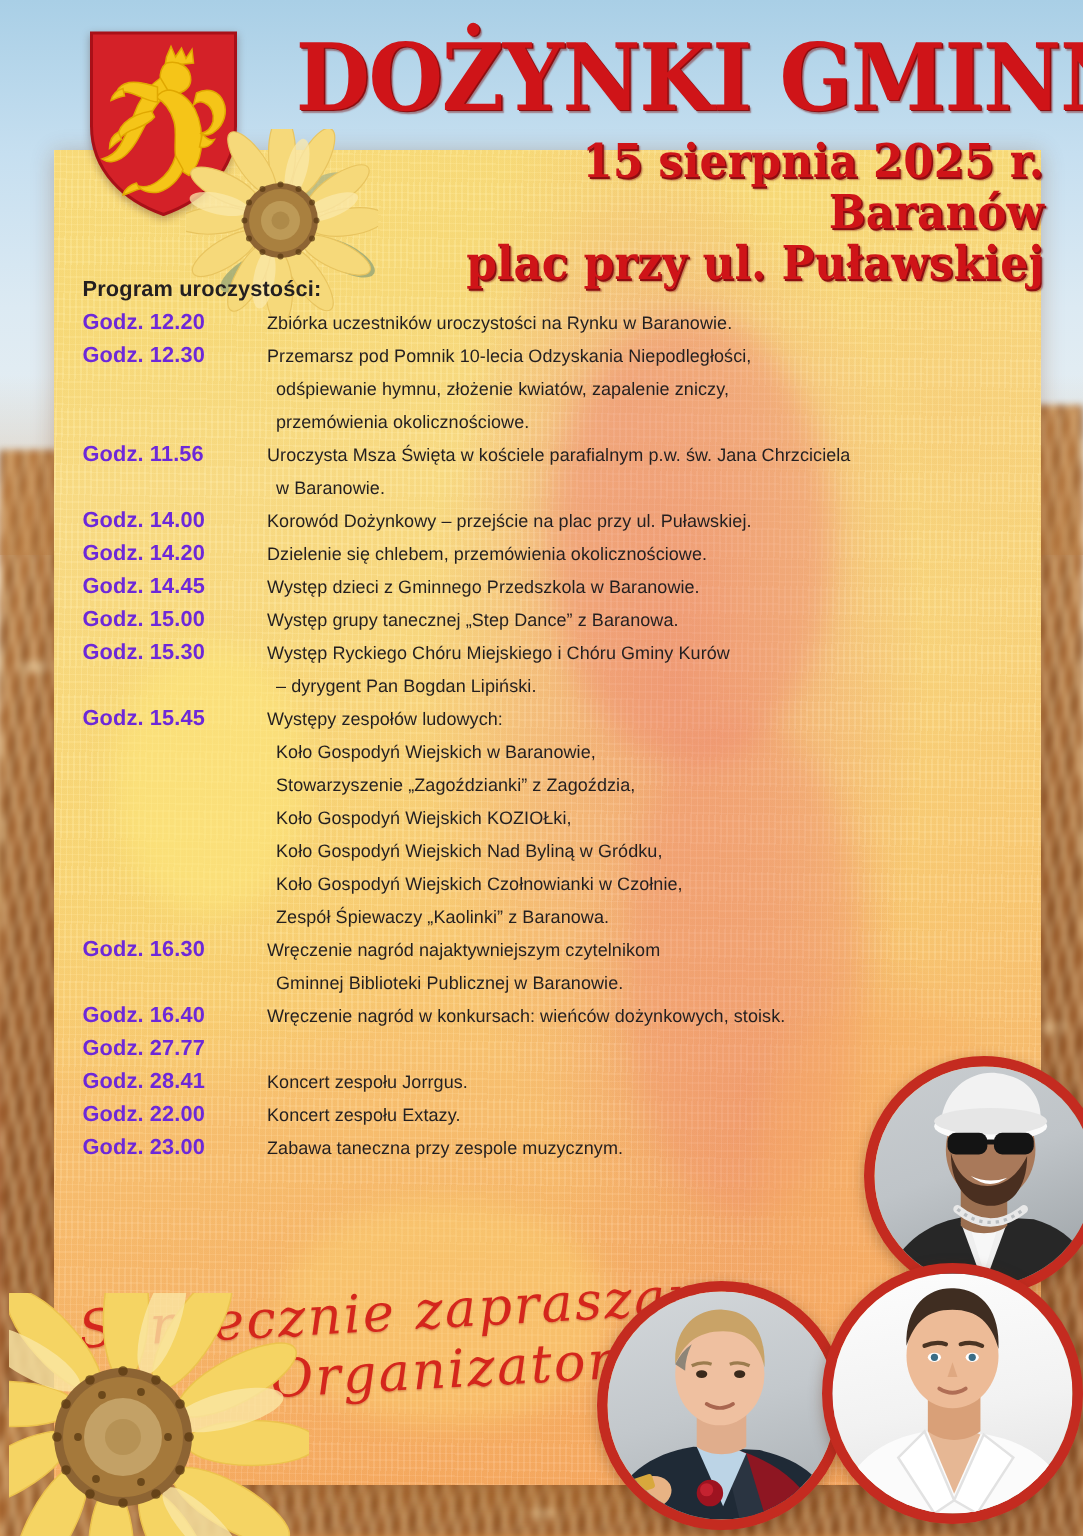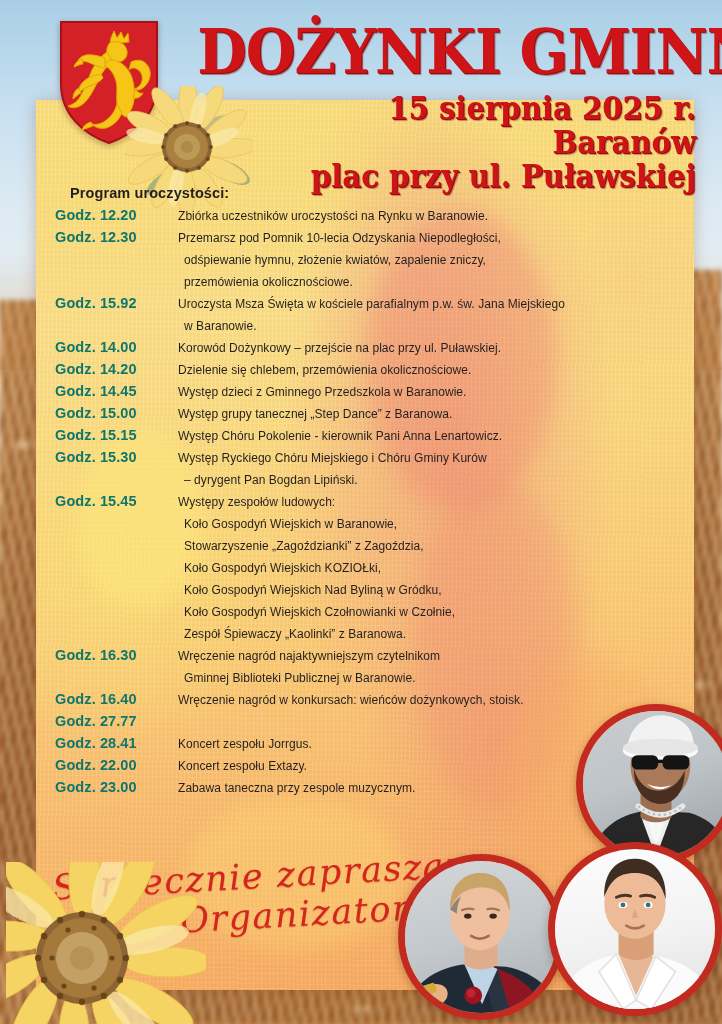--- a/index.html
+++ b/index.html
@@ -102,27 +102,27 @@
     white-space:nowrap;
     transform:scaleX(.94);transform-origin:right top;
   }
   .sub1{top:92px;font-size:31px;line-height:32px;}
   .sub2{top:126px;font-size:31px;line-height:32px;}
   .sub3{top:160px;font-size:31px;line-height:32px;}
 
   
   .prog-head{
     position:absolute;left:55px;top:185px;
-    font-size:14.5px;font-weight:700;color:#231f20;letter-spacing:.1px;margin-left:15px;
+    font-size:14.5px;font-weight:700;color:#231f20;letter-spacing:.1px;
   }
   .prog-list{position:absolute;left:55px;top:207px;width:600px;}
   .row{display:flex;align-items:baseline;height:22px;}
   .row .t{
     width:123px;flex:0 0 123px;
-    font-size:14.5px;font-weight:700;color:#0f766e;letter-spacing:.1px;
+    font-size:14.5px;font-weight:700;color:#6d28d9;letter-spacing:.1px;
     white-space:nowrap;
   }
   .row .d{
     flex:1;font-size:12px;font-weight:400;color:#231f20;letter-spacing:.05px;
     white-space:nowrap;
   }
   .row.cont .t{visibility:hidden;}
   .row.indent .d{padding-left:6px;}
 
   
@@ -270,46 +270,42 @@
       </div>
       <div class="row cont indent">
         <div class="t">Godz. 12.30</div>
         <div class="d">odśpiewanie hymnu, złożenie kwiatów, zapalenie zniczy,</div>
       </div>
       <div class="row cont indent">
         <div class="t">Godz. 12.30</div>
         <div class="d">przemówienia okolicznościowe.</div>
       </div>
       <div class="row">
-        <div class="t">Godz. 15.92</div>
-        <div class="d">Uroczysta Msza Święta w kościele parafialnym p.w. św. Jana Miejskiego</div>
+        <div class="t">Godz. 11.56</div>
+        <div class="d">Uroczysta Msza Święta w kościele parafialnym p.w. św. Jana Chrzciciela</div>
       </div>
       <div class="row cont indent">
         <div class="t">Godz. 13.00</div>
         <div class="d">w Baranowie.</div>
       </div>
       <div class="row">
         <div class="t">Godz. 14.00</div>
         <div class="d">Korowód Dożynkowy – przejście na plac przy ul. Puławskiej.</div>
       </div>
       <div class="row">
         <div class="t">Godz. 14.20</div>
         <div class="d">Dzielenie się chlebem, przemówienia okolicznościowe.</div>
       </div>
       <div class="row">
         <div class="t">Godz. 14.45</div>
         <div class="d">Występ dzieci z Gminnego Przedszkola w Baranowie.</div>
       </div>
       <div class="row">
         <div class="t">Godz. 15.00</div>
         <div class="d">Występ grupy tanecznej „Step Dance” z Baranowa.</div>
-      </div>
-      <div class="row">
-        <div class="t">Godz. 15.15</div>
-        <div class="d">Występ Chóru Pokolenie - kierownik Pani Anna Lenartowicz.</div>
       </div>
       <div class="row">
         <div class="t">Godz. 15.30</div>
         <div class="d">Występ Ryckiego Chóru Miejskiego i Chóru Gminy Kurów</div>
       </div>
       <div class="row cont indent">
         <div class="t">Godz. 15.30</div>
         <div class="d">– dyrygent Pan Bogdan Lipiński.</div>
       </div>
       <div class="row">

